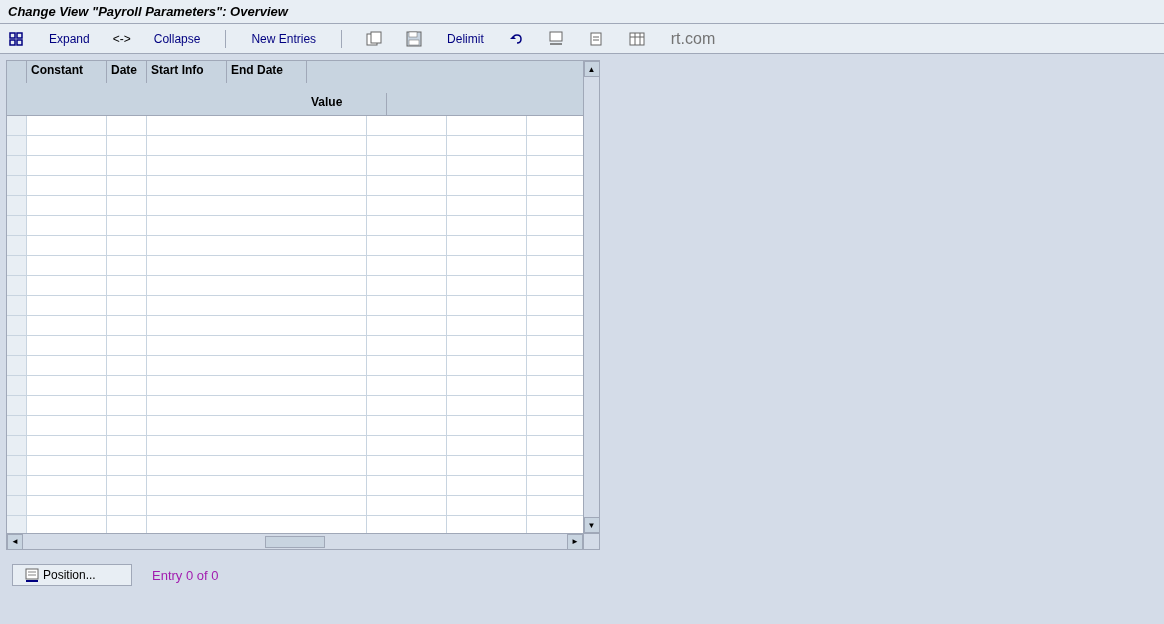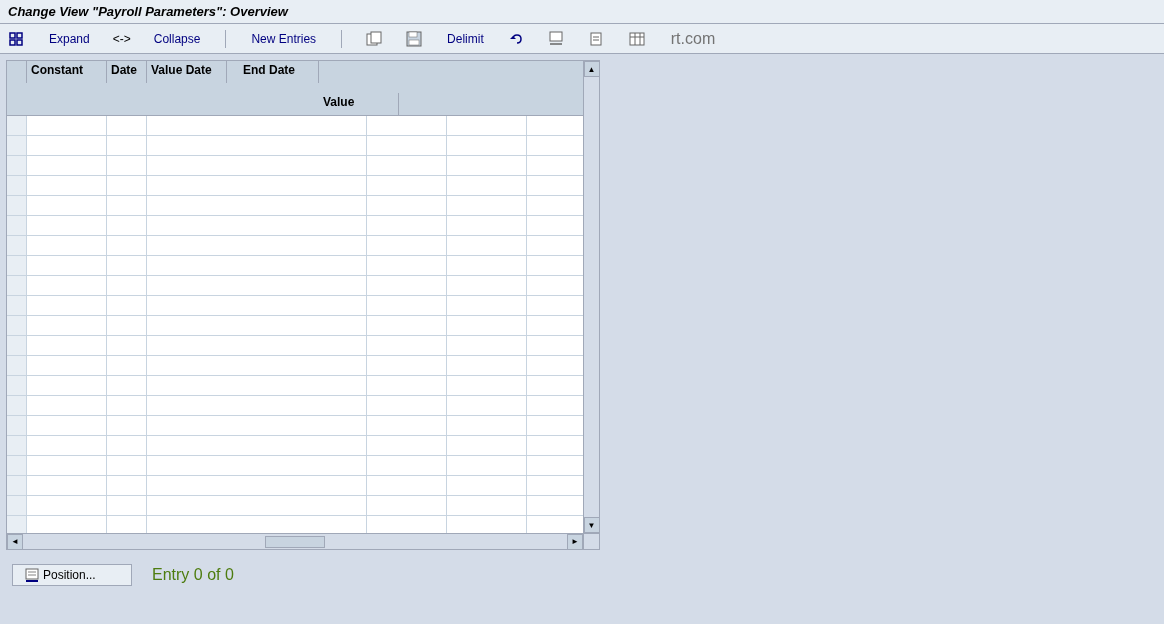--- a/index.html
+++ b/index.html
@@ -89,21 +89,21 @@
       font-weight: bold;
       font-size: 12px;
       height: 22px;
       display: flex;
       color: #000;
     }
     .th-constant { width: 80px; min-width: 80px; }
     .th-info { width: 40px; min-width: 40px; }
     .th-payroll { width: 220px; min-width: 220px; }
     .th-startdate { width: 80px; min-width: 80px; }
-    .th-enddate { width: 80px; min-width: 80px; margin-left: 12px; }
+    .th-enddate { width: 80px; min-width: 80px; }
     .th-value { width: 80px; min-width: 80px; margin-top: 32px; }
     .table-row {
       display: flex;
       border-bottom: 1px solid #c8d4e0;
       height: 20px;
     }
     .td {
       border-right: 1px solid #c8d4e0;
       padding: 1px 4px;
       font-size: 12px;
@@ -212,22 +212,22 @@
       gap: 4px;
       background: #e8eef4;
       border: 1px solid #a0a8b8;
       padding: 3px 12px;
       cursor: pointer;
       font-size: 12px;
       min-width: 120px;
       justify-content: flex-start;
     }
     .entry-info {
-      font-size: 16px;
-      color: #4d7c0f;
+      font-size: 13px;
+      color: #a21caf;
     }
   </style>
 </head>
 <body>
 
 <div class="title-bar">
   <span>Change View "Payroll Parameters": Overview</span>
 </div>
 
 <div class="toolbar">
@@ -306,21 +306,21 @@
 
     <div class="table-header">
       <div class="col-selector"></div>
       <div class="th th-constant">
         <span>Constant</span>
       </div>
       <div class="th th-info">
         <span>Date</span>
       </div>
       <div class="th th-startdate">
-        <span>Value Date</span>
+        <span>Start Info</span>
       </div>
       <div class="th th-enddate">
         <span>End Date</span>
       </div>
       <div class="th th-value">
         <span>Value</span>
       </div>
 
     </div>
 

